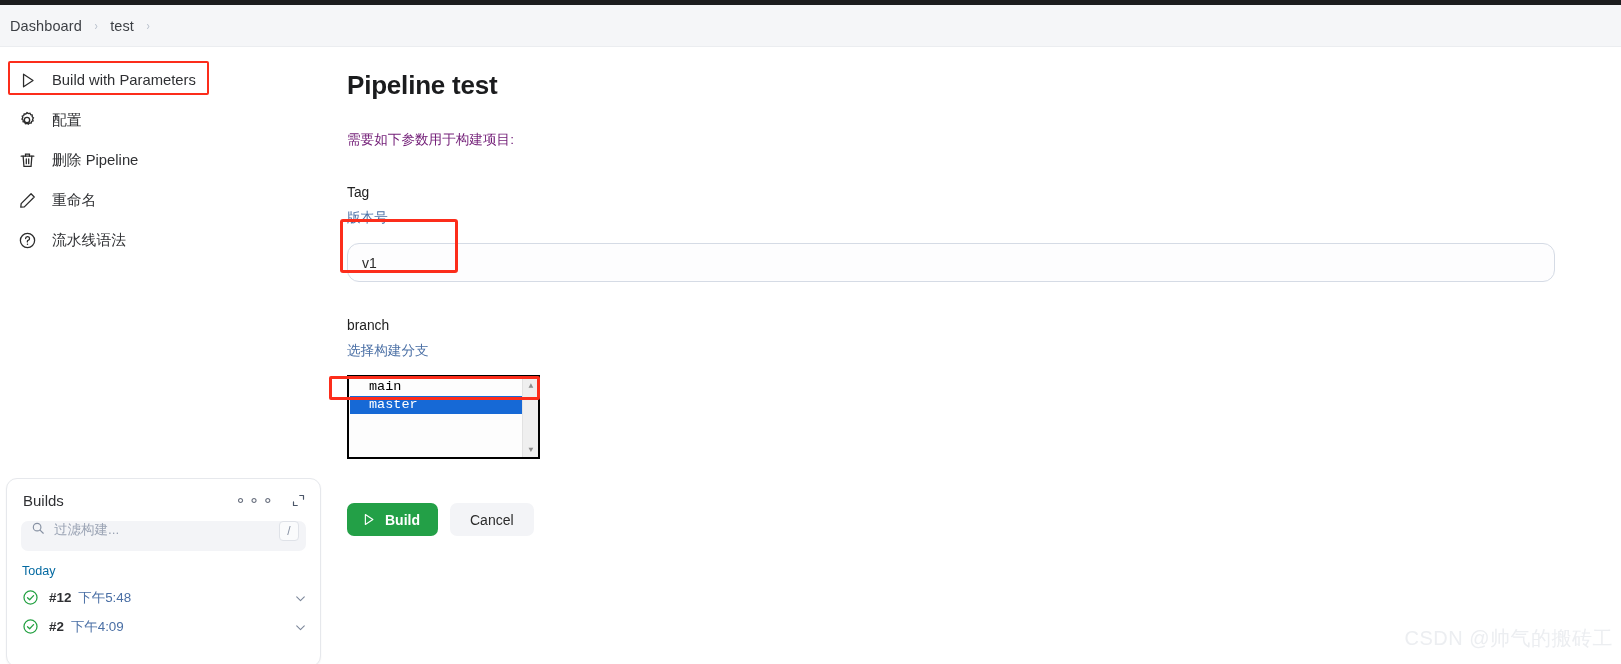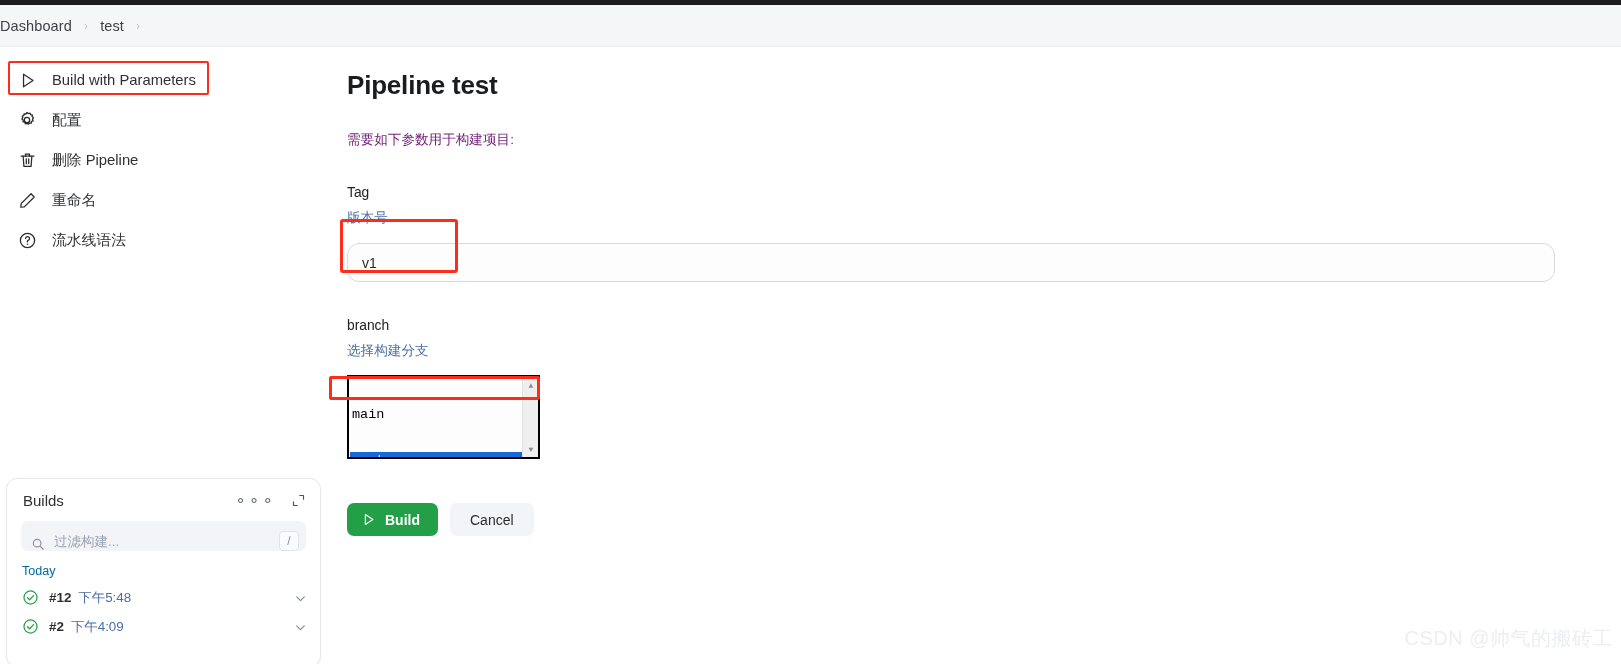--- a/index.html
+++ b/index.html
@@ -23,20 +23,21 @@
     background: #1c1c1e;
   }
 
   
   .header {
     position: absolute; left: 0; top: 5px;
     width: 1621px; height: 42px;
     background: #f5f6f8;
     border-bottom: 1px solid #ebedf0;
     display: flex; align-items: center;
+    padding-left: 10px;
   }
   .crumb {
     font-size: 14.5px;
     color: #3c3f44;
     letter-spacing: .1px;
   }
   .crumb-sep {
     color: #b8c0cc;
     font-size: 13px;
     margin: 0 12px;
@@ -108,21 +109,21 @@
   .builds-expand {
     width: 15px; height: 15px;
     cursor: pointer;
     color: #4a5568;
   }
   .filter-wrap {
     margin: 0 14px;
     height: 30px;
     background: #f3f4f7;
     border-radius: 7px;
-    display: flex; align-items: flex-end;
+    display: flex; align-items: flex-start;
     padding: 0 7px 0 10px;
     gap: 9px;
   }
   .filter-icon { width: 14px; height: 14px; color: #8791a3; flex:0 0 14px; }
   .filter-text {
     flex: 1;
     font-size: 13.5px;
     color: #9aa3b4;
   }
   .slash-key {
@@ -220,25 +221,24 @@
   }
   .lb-inner {
     position: absolute;
     left: 0; top: 0;
     right: 16px; bottom: 0;
     padding: 1px 0 0 1px;
   }
   .lb-option {
     height: 18px;
     line-height: 18px;
-    padding-left: 2px;
+    padding-left: 19px;
     color: #000;
     white-space: nowrap;
     cursor: default;
-    margin-top: 28px;
   }
   .lb-option.selected {
     background: #1669d6;
     color: #ffffff;
   }
   .lb-scroll {
     position: absolute;
     right: 0; top: 0;
     width: 16px; height: 100%;
     background: #efefef;

